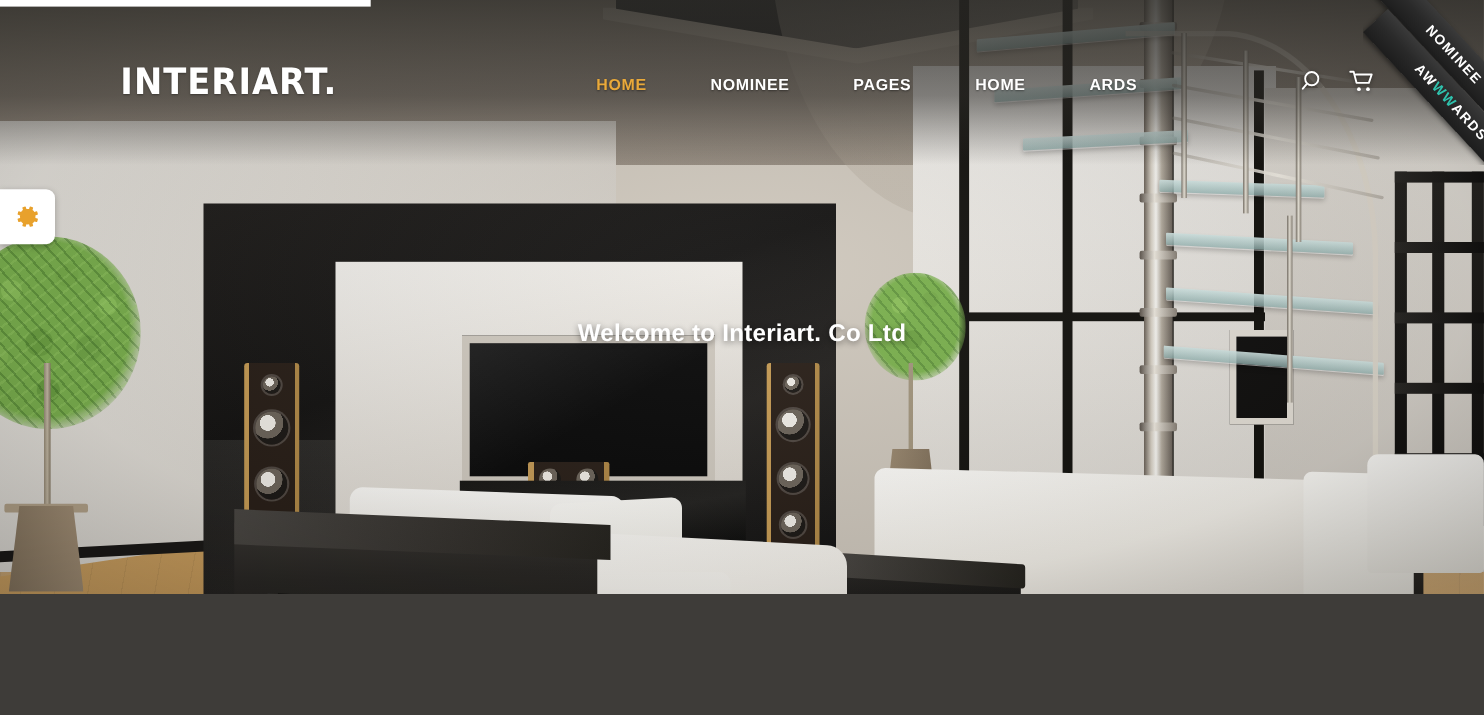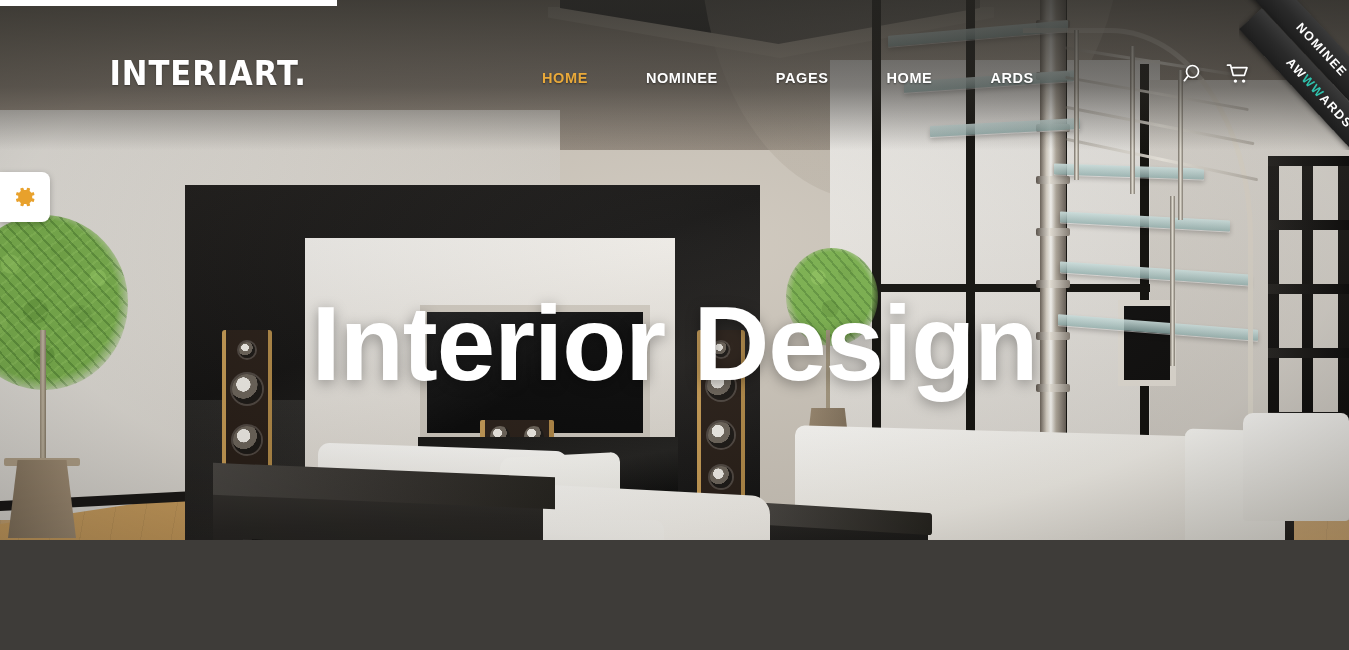--- a/index.html
+++ b/index.html
@@ -615,16 +615,16 @@
   <div class="gear-tab">
     <span>
       <svg width="26" height="26" viewBox="0 0 24 24" fill="#e8a12c">
         <path d="M12 8.2a3.8 3.8 0 1 0 0 7.6 3.8 3.8 0 0 0 0-7.6zm0 5.9a2.1 2.1 0 1 1 0-4.2 2.1 2.1 0 0 1 0 4.2z"></path>
         <path d="M20.3 13.6l-1.7-.5a6.8 6.8 0 0 0 0-2.2l1.7-.5a.6.6 0 0 0 .4-.7l-.5-1.8a.6.6 0 0 0-.7-.4l-1.7.5a6.8 6.8 0 0 0-1.6-1.6l.5-1.7a.6.6 0 0 0-.4-.7l-1.8-.5a.6.6 0 0 0-.7.4l-.5 1.7a6.8 6.8 0 0 0-2.2 0l-.5-1.7a.6.6 0 0 0-.7-.4l-1.8.5a.6.6 0 0 0-.4.7l.5 1.7a6.8 6.8 0 0 0-1.6 1.6l-1.7-.5a.6.6 0 0 0-.7.4l-.5 1.8a.6.6 0 0 0 .4.7l1.7.5a6.8 6.8 0 0 0 0 2.2l-1.7.5a.6.6 0 0 0-.4.7l.5 1.8a.6.6 0 0 0 .7.4l1.7-.5a6.8 6.8 0 0 0 1.6 1.6l-.5 1.7a.6.6 0 0 0 .4.7l1.8.5a.6.6 0 0 0 .7-.4l.5-1.7a6.8 6.8 0 0 0 2.2 0l.5 1.7a.6.6 0 0 0 .7.4l1.8-.5a.6.6 0 0 0 .4-.7l-.5-1.7a6.8 6.8 0 0 0 1.6-1.6l1.7.5a.6.6 0 0 0 .7-.4l.5-1.8a.6.6 0 0 0-.4-.7z"></path>
       </svg>
     </span>
   </div>
 
   <div class="hero-content">
-    <h1 class="hero-title">Interior Design</h1>
+    <div class="hero-sub">Welcome to Interiart. Co Ltd</div>
   </div>
 
 </div>
 
 </body></html>

